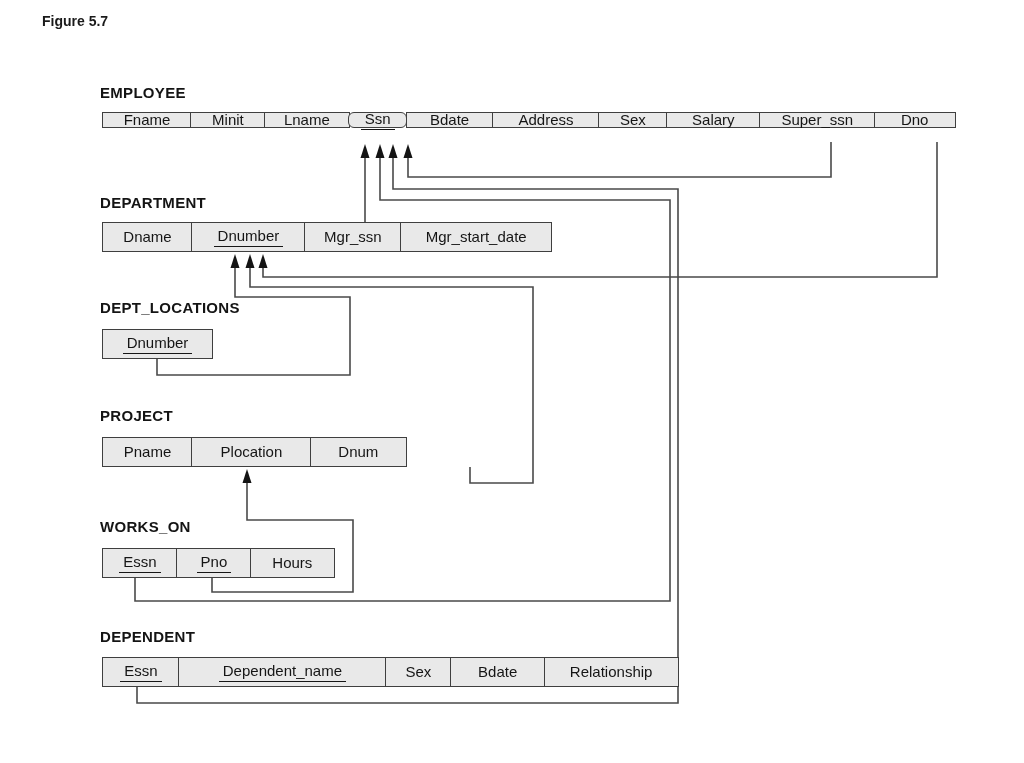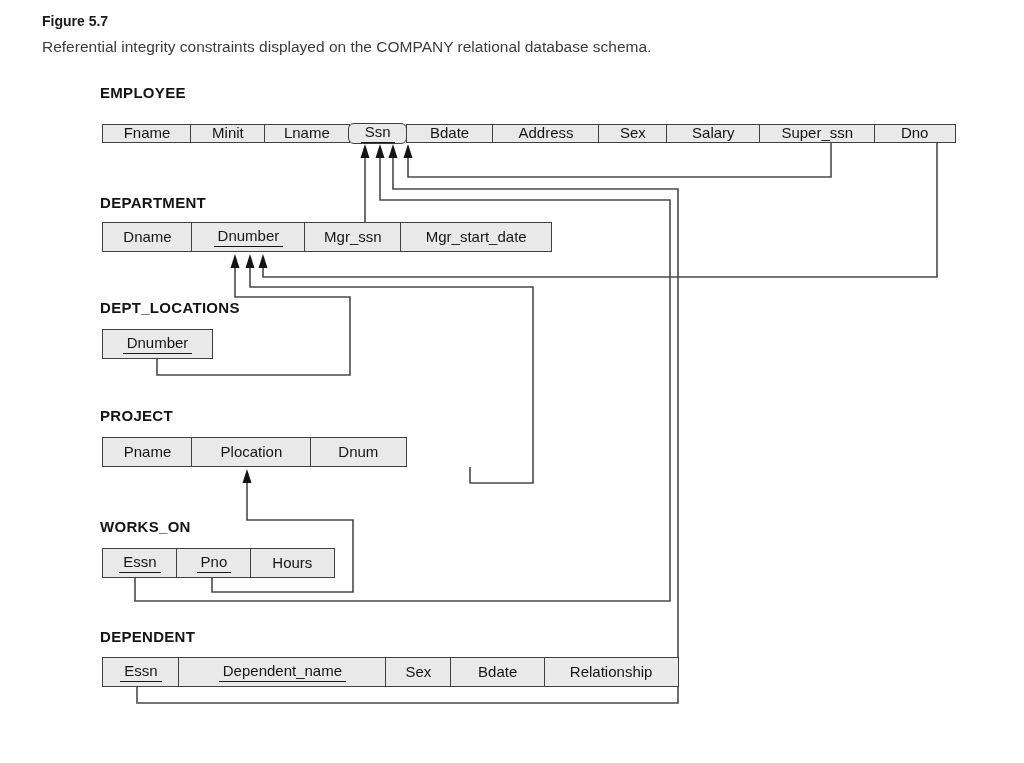--- a/index.html
+++ b/index.html
@@ -66,42 +66,41 @@
     width: 1024px;
     height: 763px;
     pointer-events: none;
   }
 </style>
 </head>
 <body>
 
 <div id="canvas">
   <div id="figure-label">Figure 5.7</div>
-  <div id="figure-caption">Referential integrity constraints displayed on the COMPANY relational database schema.</div>
   <svg id="wires" width="1024" height="763" viewBox="0 0 1024 763" xmlns="http://www.w3.org/2000/svg">
       <polyline points="365,157 365,222" fill="none" stroke="#4a4a4a" stroke-width="1.6"></polyline>
       <polygon points="365,144 360.5,158 369.5,158" fill="#141414"></polygon>
       <polyline points="380,157 380,200 670,200 670,601 135,601 135,578" fill="none" stroke="#4a4a4a" stroke-width="1.6"></polyline>
       <polygon points="380,144 375.5,158 384.5,158" fill="#141414"></polygon>
       <polyline points="393,157 393,189 678,189 678,703 137,703 137,687" fill="none" stroke="#4a4a4a" stroke-width="1.6"></polyline>
       <polygon points="393,144 388.5,158 397.5,158" fill="#141414"></polygon>
       <polyline points="408,157 408,177 831,177 831,142" fill="none" stroke="#4a4a4a" stroke-width="1.6"></polyline>
       <polygon points="408,144 403.5,158 412.5,158" fill="#141414"></polygon>
       <polyline points="235,267 235,297 350,297 350,375 157,375 157,359" fill="none" stroke="#4a4a4a" stroke-width="1.6"></polyline>
       <polygon points="235,254 230.5,268 239.5,268" fill="#141414"></polygon>
       <polyline points="250,267 250,287 533,287 533,483 470,483 470,467" fill="none" stroke="#4a4a4a" stroke-width="1.6"></polyline>
       <polygon points="250,254 245.5,268 254.5,268" fill="#141414"></polygon>
       <polyline points="263,267 263,277 937,277 937,142" fill="none" stroke="#4a4a4a" stroke-width="1.6"></polyline>
       <polygon points="263,254 258.5,268 267.5,268" fill="#141414"></polygon>
       <polyline points="247,482 247,520 353,520 353,592 212,592 212,578" fill="none" stroke="#4a4a4a" stroke-width="1.6"></polyline>
       <polygon points="247,469 242.5,483 251.5,483" fill="#141414"></polygon>
     </svg>
   <div id="tables">
       <div class="tbl-label" style="left: 100px; top: 84px;">EMPLOYEE</div>
-      <div class="tbl-row" style="left: 102px; top: 112px; height: 42px; align-items: center;">
+      <div class="tbl-row" style="left: 102px; top: 112px; height: 16px;">
         <div class="cell" style="width: 90px;">
           <span class="attr">Fname</span>
         </div>
         <div class="cell" style="width: 75px;">
           <span class="attr">Minit</span>
         </div>
         <div class="cell" style="width: 86px;">
           <span class="attr">Lname</span>
         </div>
         <div class="cell" style="width: 59px; border-radius: 6px;">

